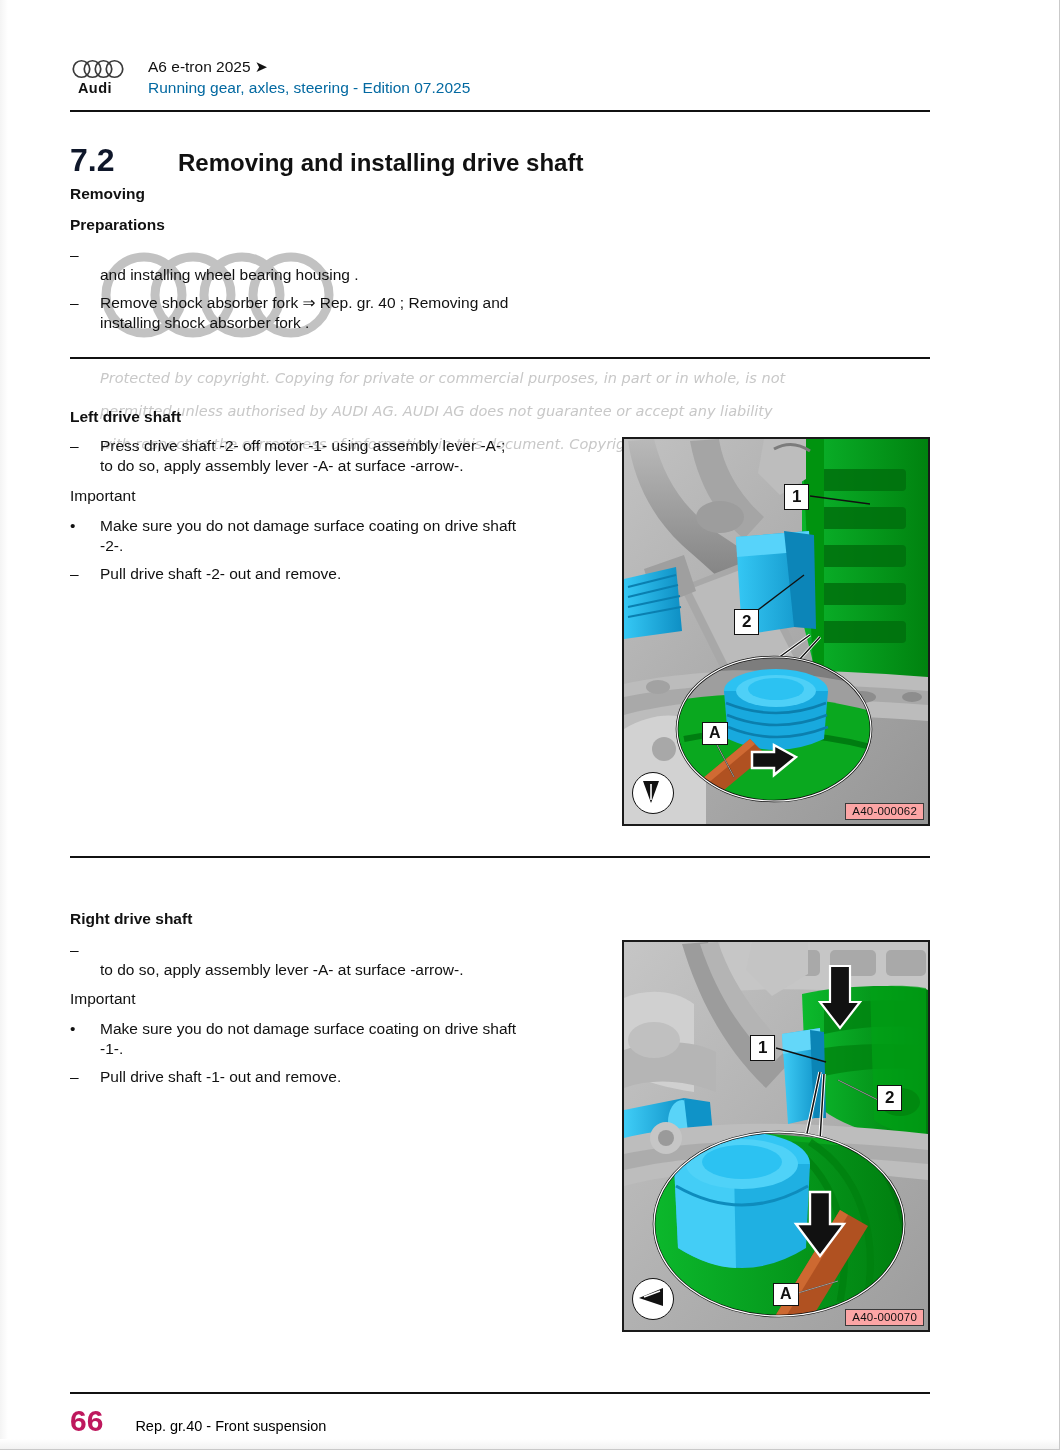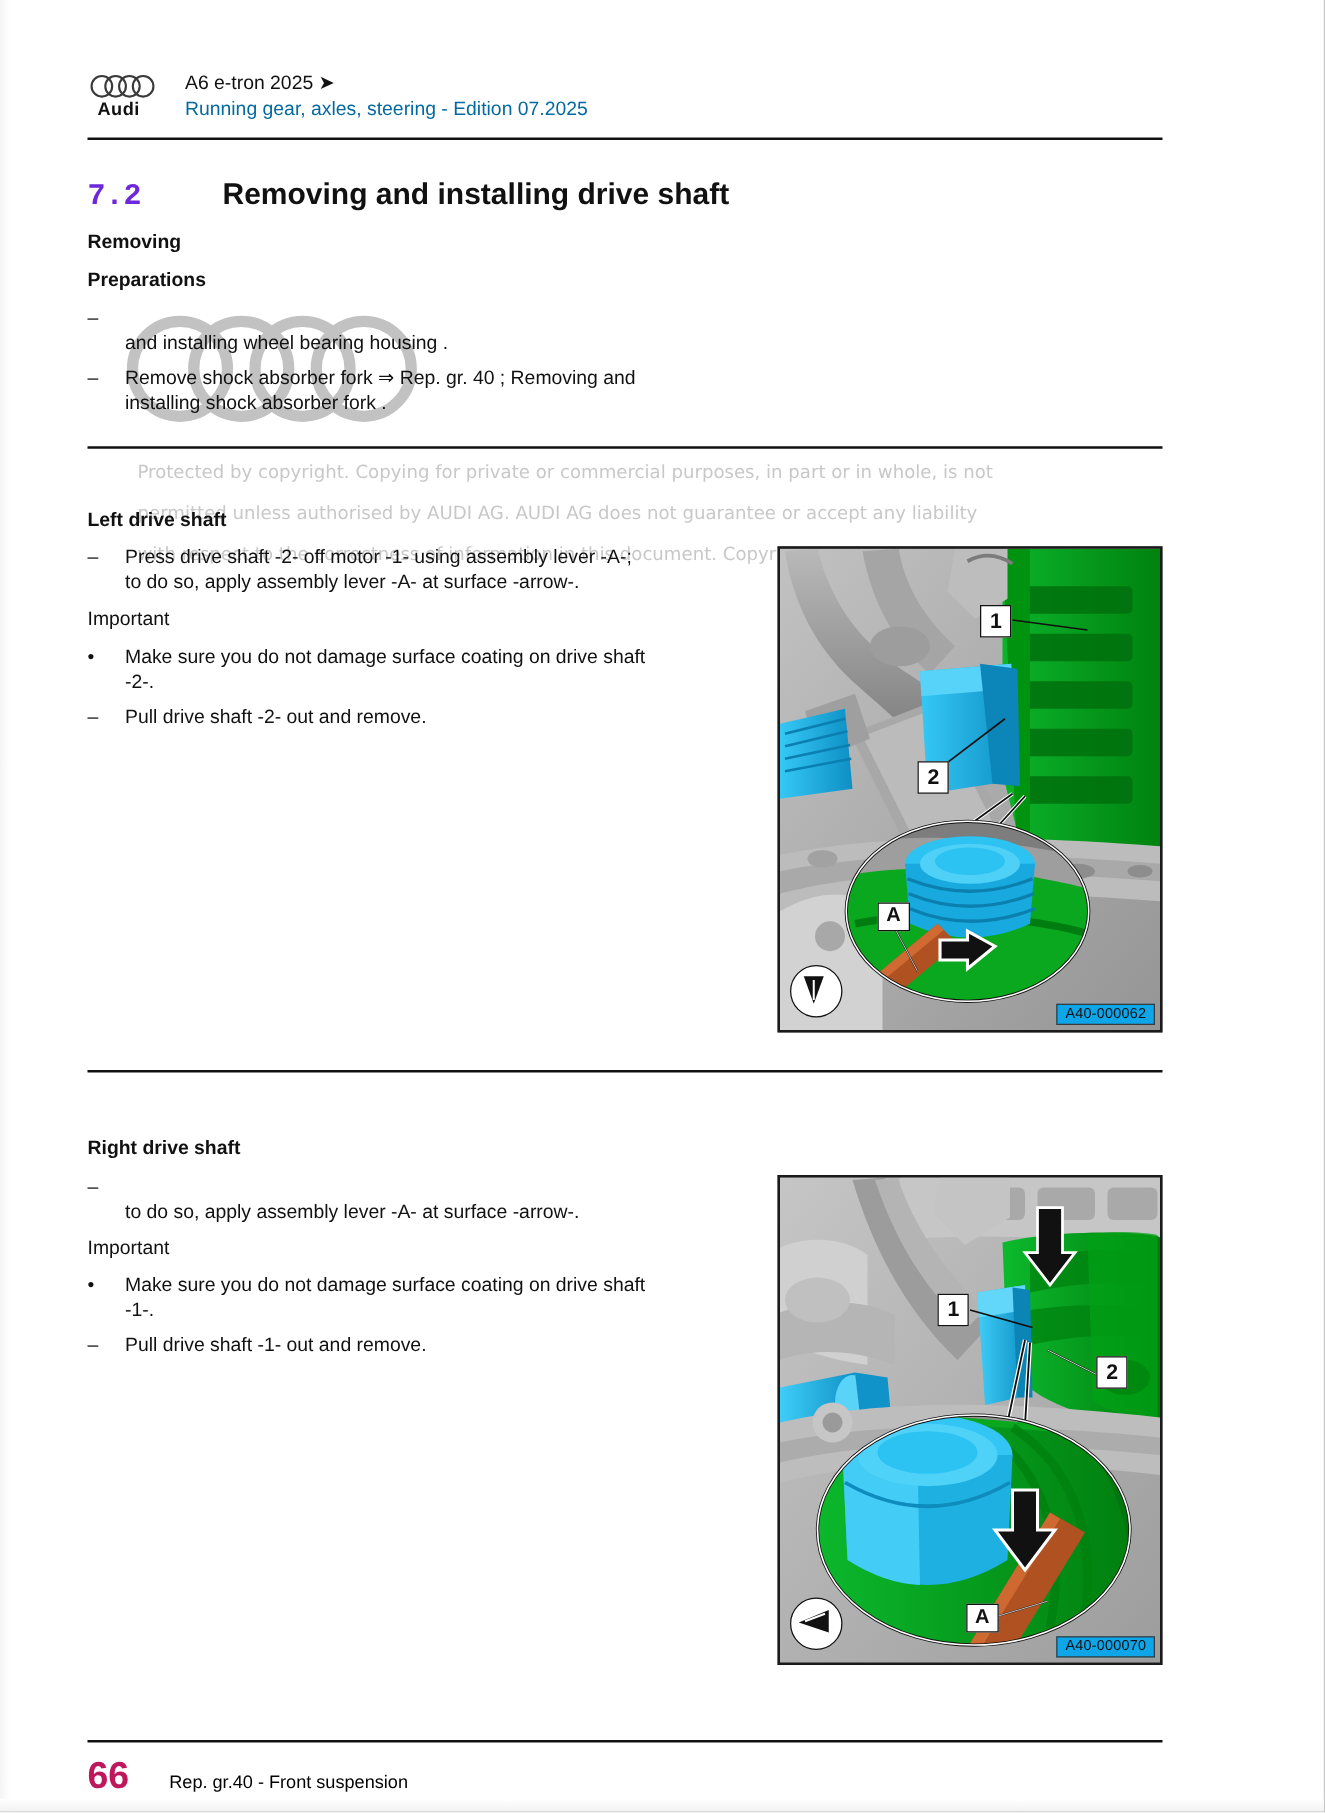--- a/index.html
+++ b/index.html
@@ -96,26 +96,25 @@
   
   .section-title-row {
     position: absolute;
     left: 70px;
     top: 142px;
     width: 860px;
     display: flex;
     align-items: baseline;
   }
   .section-num {
-    font-size: 24px;
+    font-size: 32px;
     font-weight: bold;
-    color: #6d28d9;
+    color: #0f172a;
     width: 108px;
     flex: 0 0 108px;
-    font-family: Liberation Mono, monospace;
   }
   .section-name {
     font-size: 24px;
     font-weight: bold;
     color: #111;
   }
   .sub-head {
     position: absolute;
     font-size: 15.5px;
     font-weight: bold;
@@ -150,29 +149,30 @@
     width: 240px;
     height: 95px;
     opacity: 1;
     pointer-events: none;
     z-index: 0;
   }
 
   
   .copyright-block {
     position: absolute;
-    left: 110px;
+    left: 100px;
     top: 362px;
     width: 830px;
     color: #c8c8c8;
     font-size: 14.5px;
     line-height: 33px;
     font-family: "DejaVu Sans", sans-serif;
     pointer-events: none;
     z-index: 1;
+    font-style: italic;
   }
   .copyright-block div { white-space: nowrap; }
 
   
   .hrule {
     position: absolute;
     left: 70px;
     width: 860px;
     height: 0;
     border-top: 2.4px solid #111;
@@ -185,21 +185,21 @@
     border: 2px solid #1a1a1a;
     box-sizing: border-box;
     overflow: hidden;
     background: #8d8d8d;
     z-index: 3;
   }
   .fig-caption {
     position: absolute;
     right: 4px;
     bottom: 4px;
-    background: #0ea5e9;
+    background: #fca5a5;
     border: 1px solid #3a3a3a;
     color: #111;
     font-size: 11.5px;
     padding: 1px 6px 2px 6px;
     font-family: "Liberation Sans", sans-serif;
     letter-spacing: 0.2px;
     z-index: 9;
   }
   .callout {
     position: absolute;

